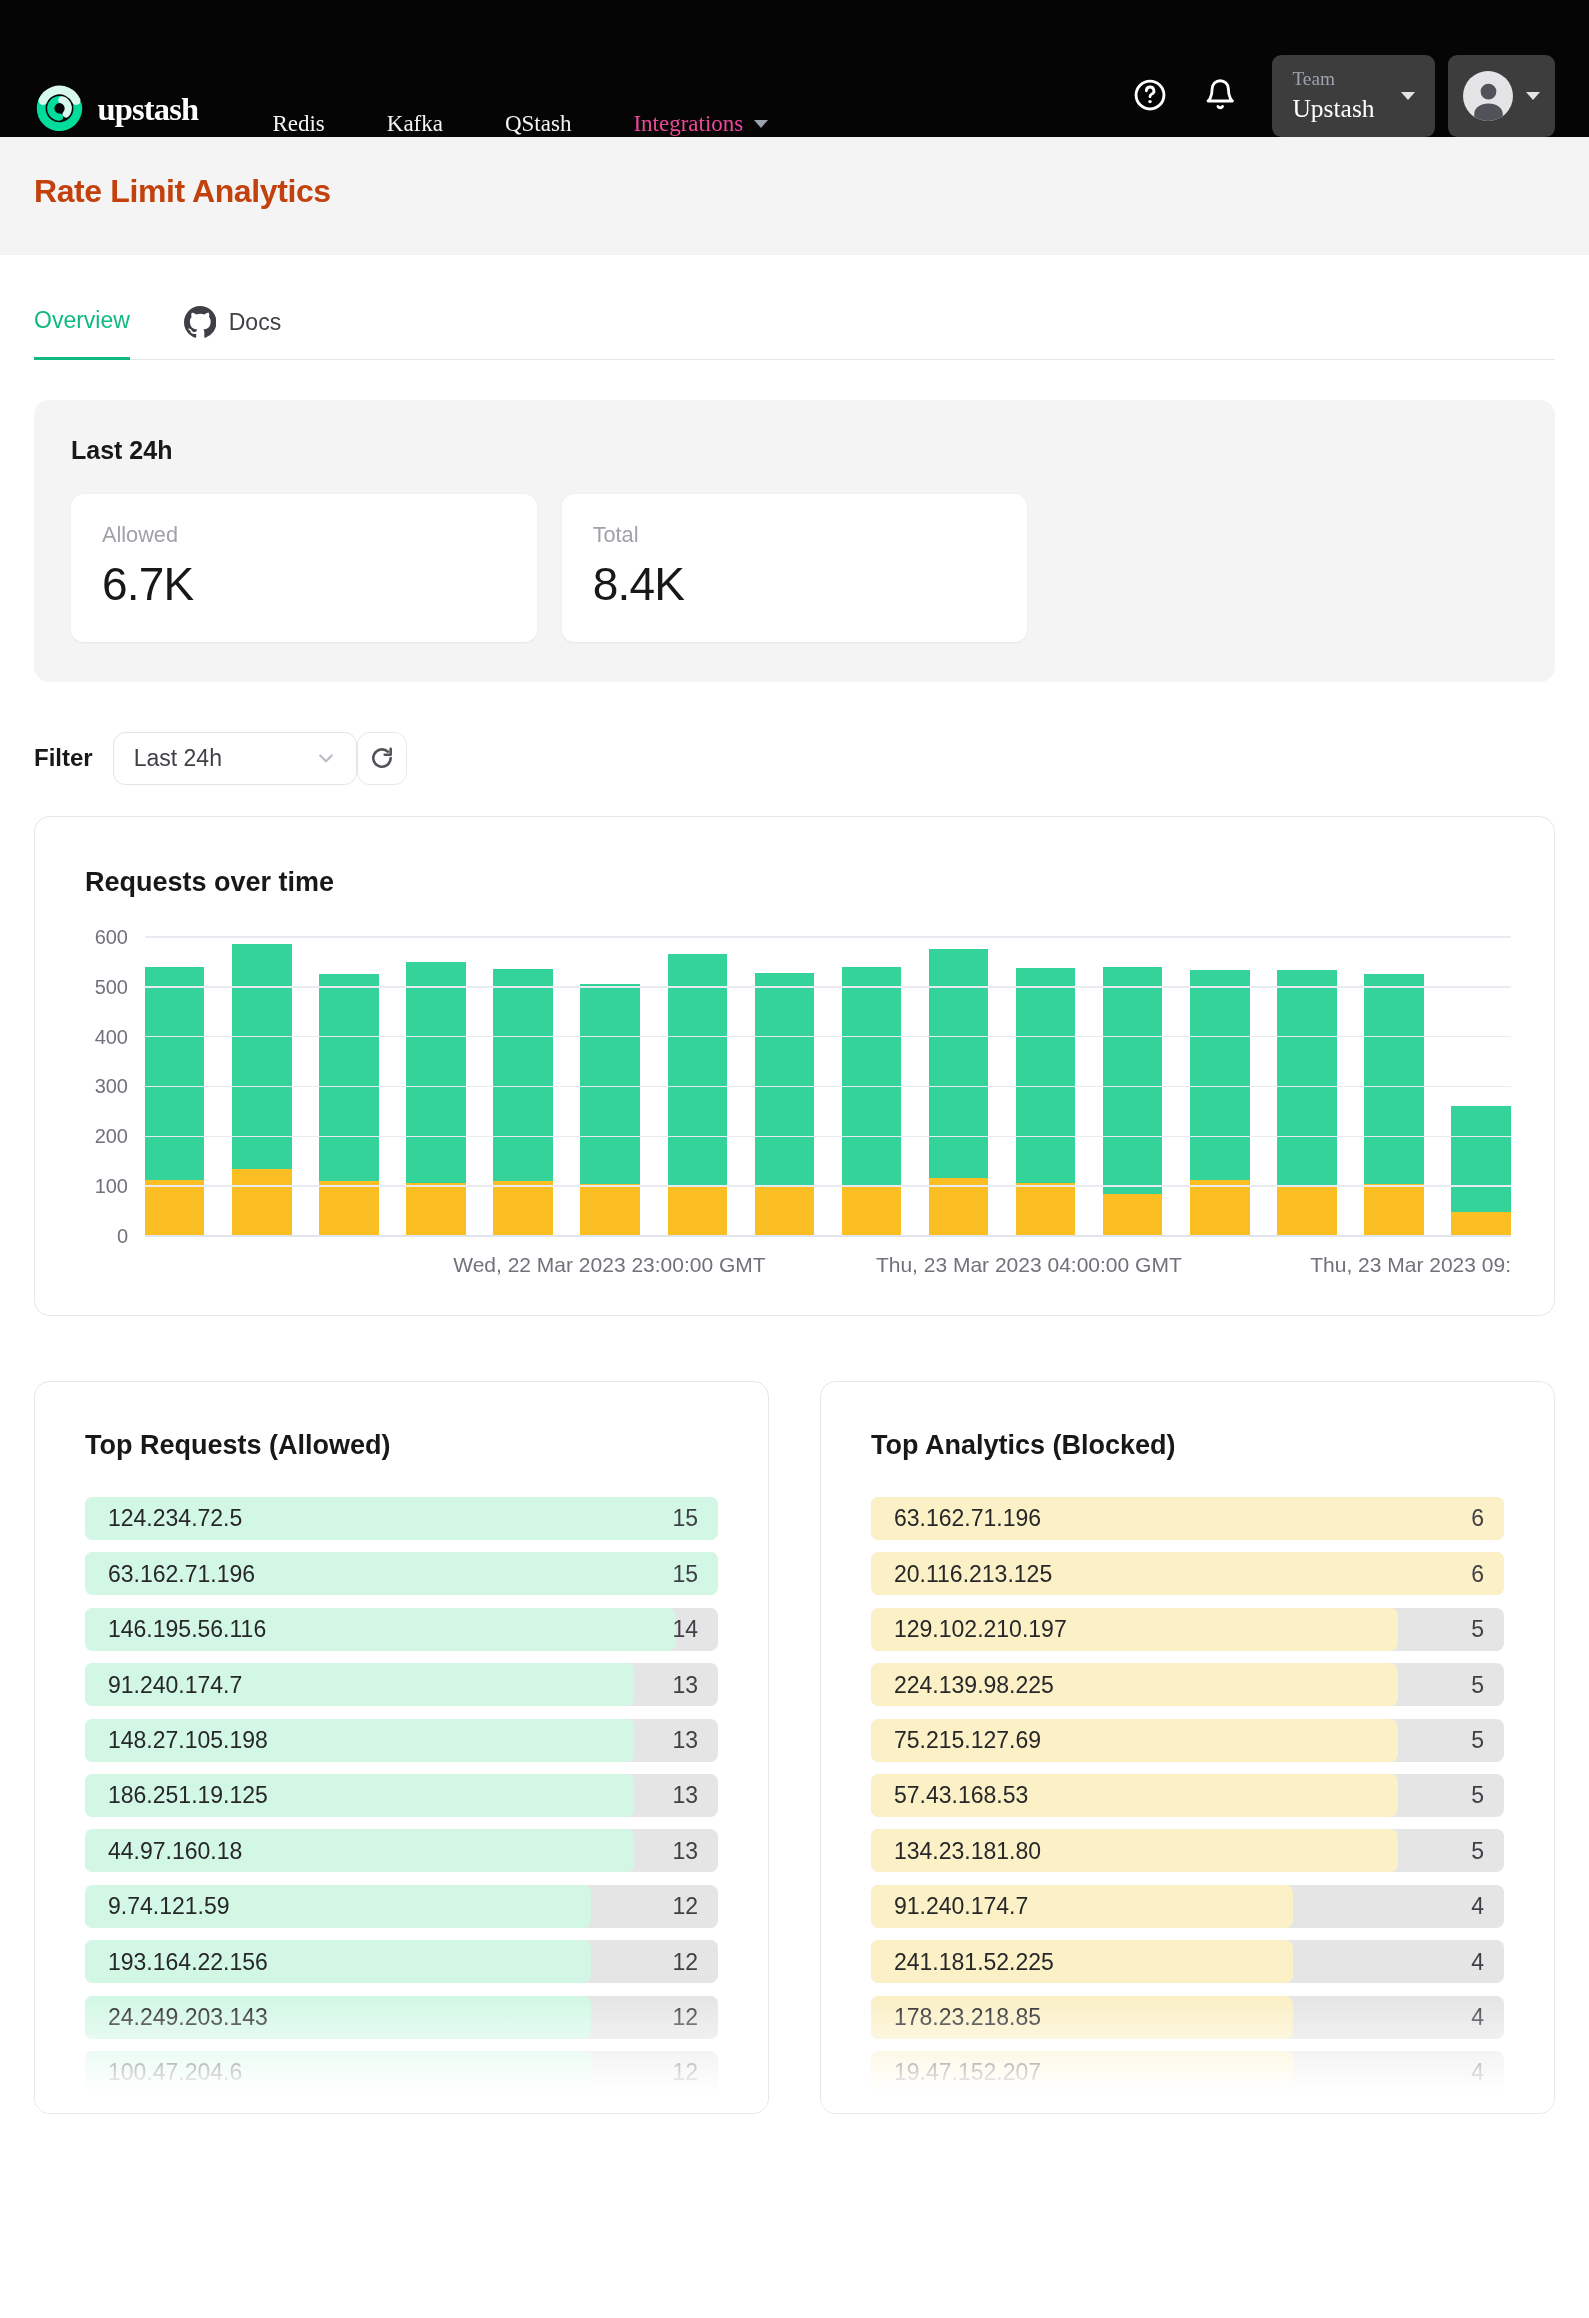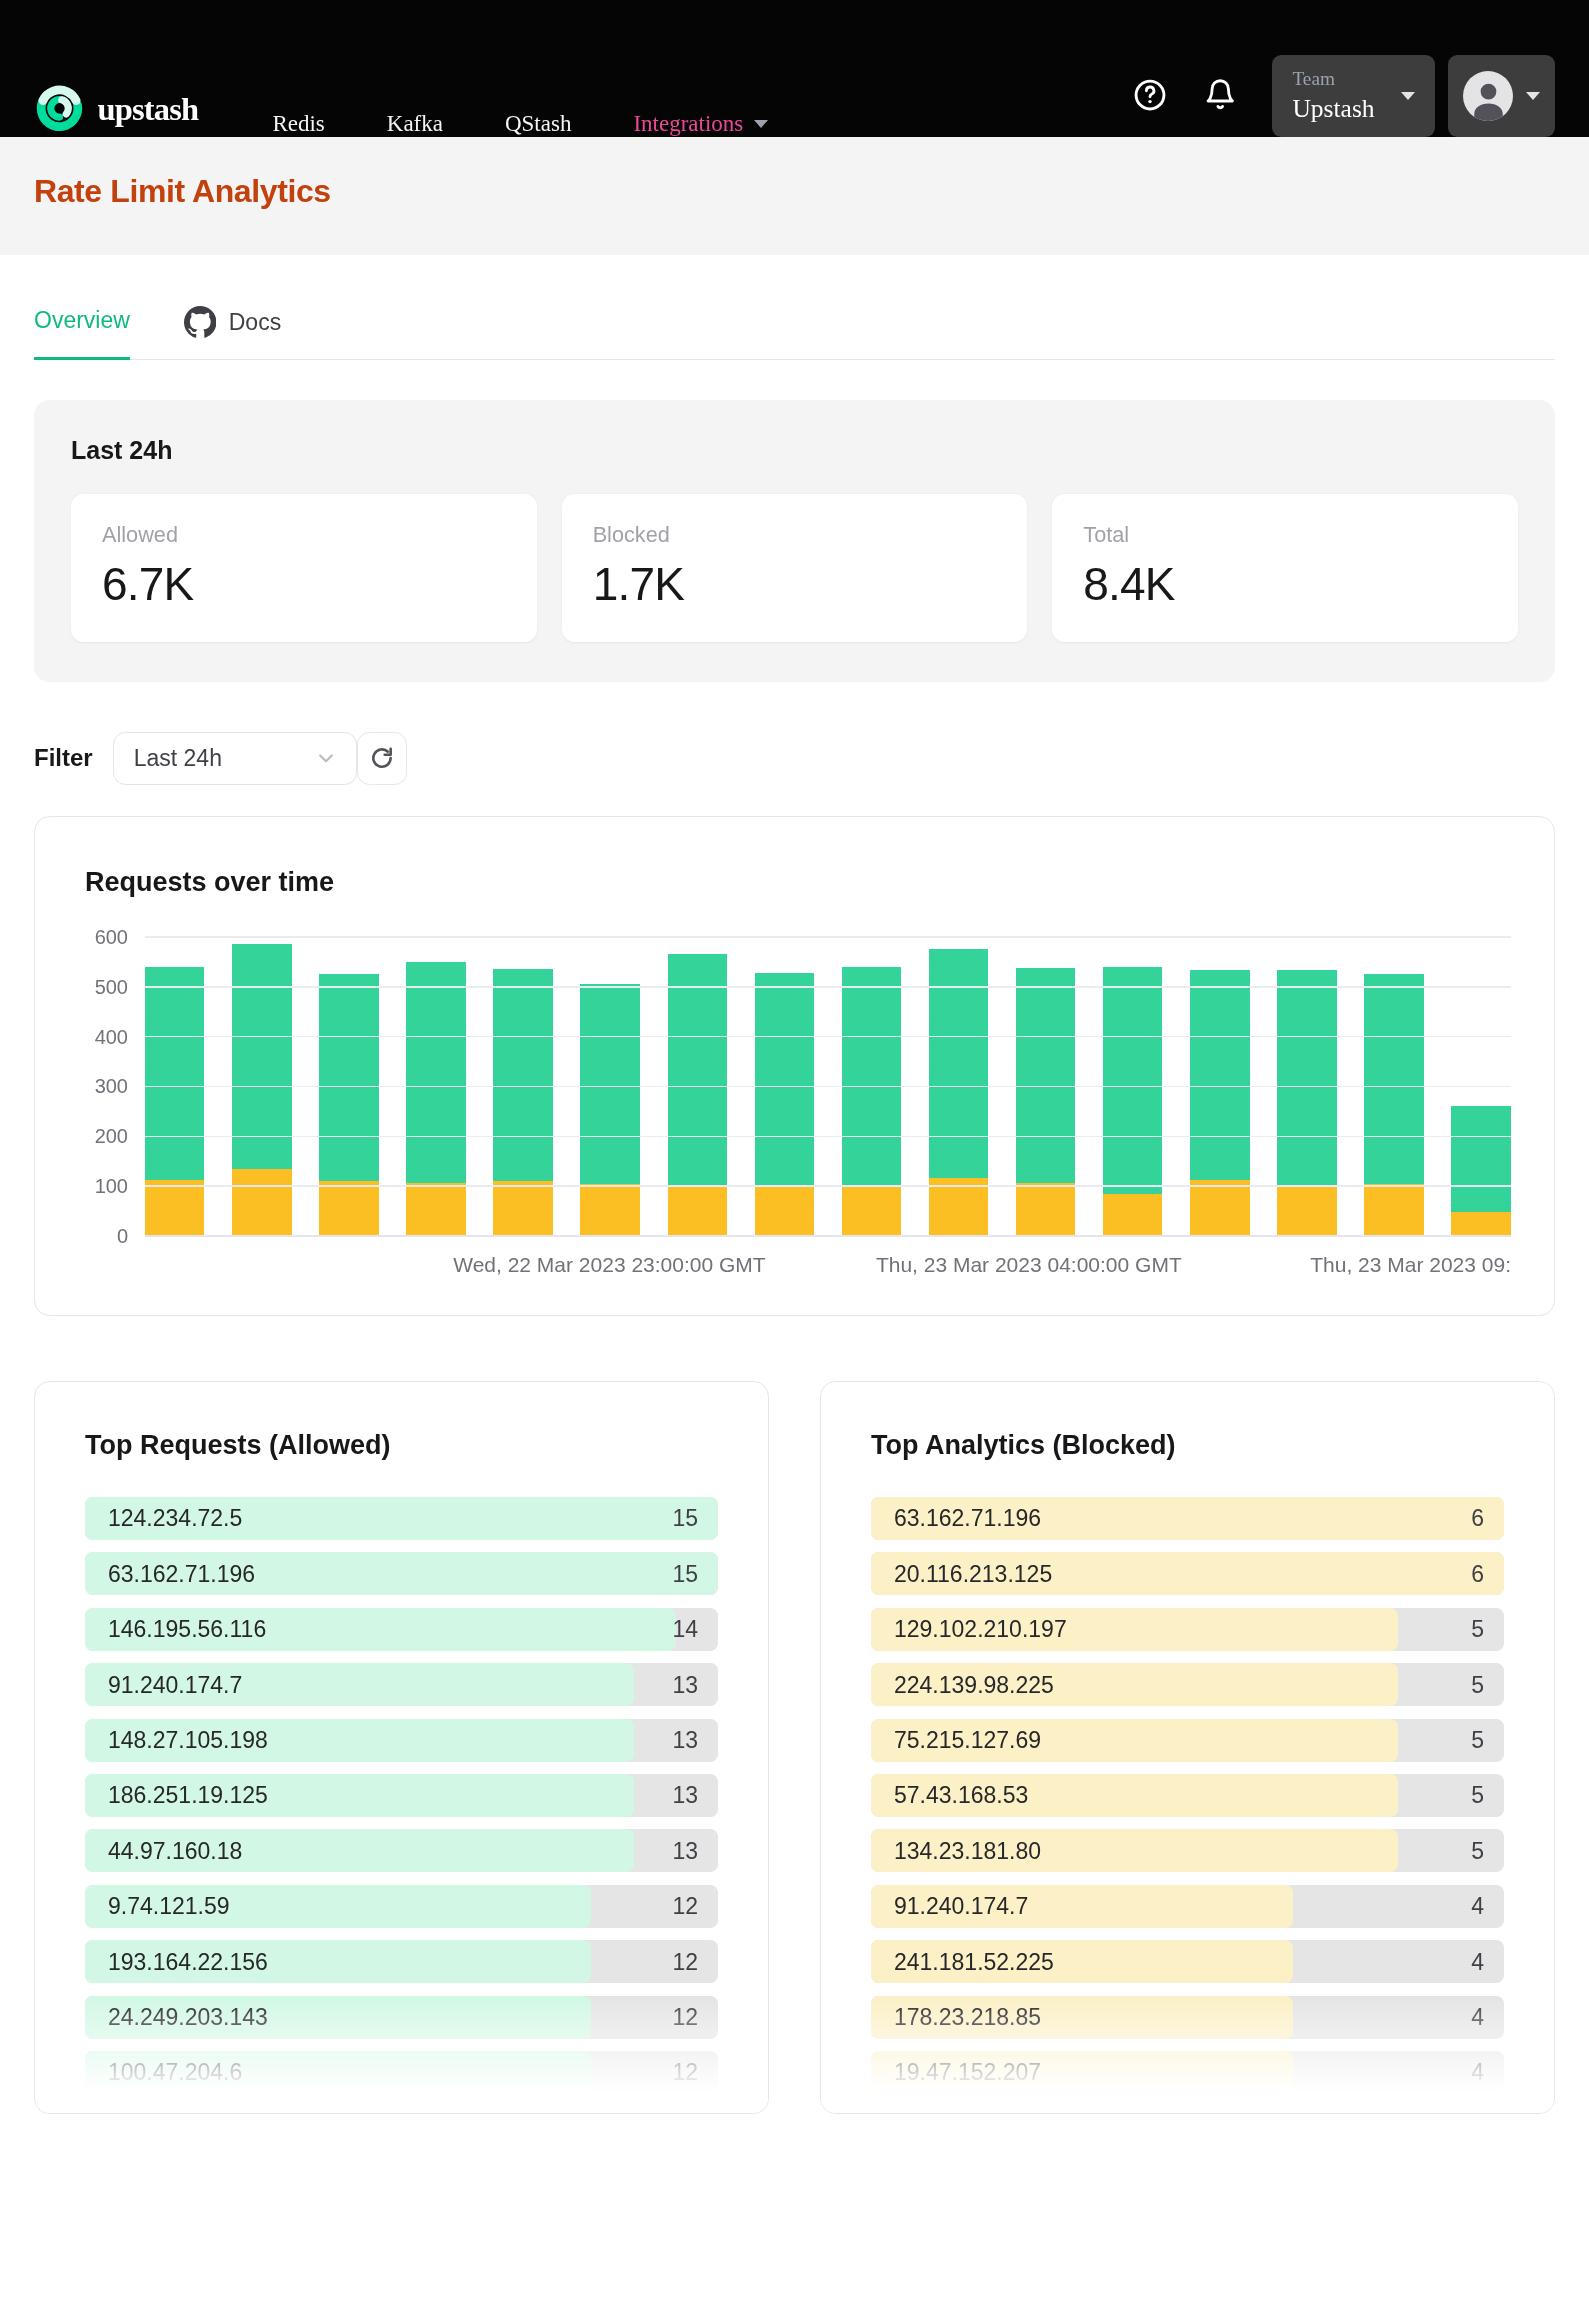--- a/index.html
+++ b/index.html
@@ -182,24 +182,20 @@
   </div>
 
   <div class="stats">
     <div class="stats-heading">Last 24h</div>
     <div class="stats-cards">
       <div class="stat-card">
         <div class="stat-label">Allowed</div>
         <div class="stat-value">6.7K</div>
       </div>
       <div class="stat-card">
-        <div class="stat-label">Blocked</div>
-        <div class="stat-value">1.7K</div>
-      </div>
-      <div class="stat-card">
         <div class="stat-label">Total</div>
         <div class="stat-value">8.4K</div>
       </div>
     </div>
   </div>
 
   <div class="filter-row">
     <div class="filter-left">
       <span class="filter-label">Filter</span>
       <div class="select">

